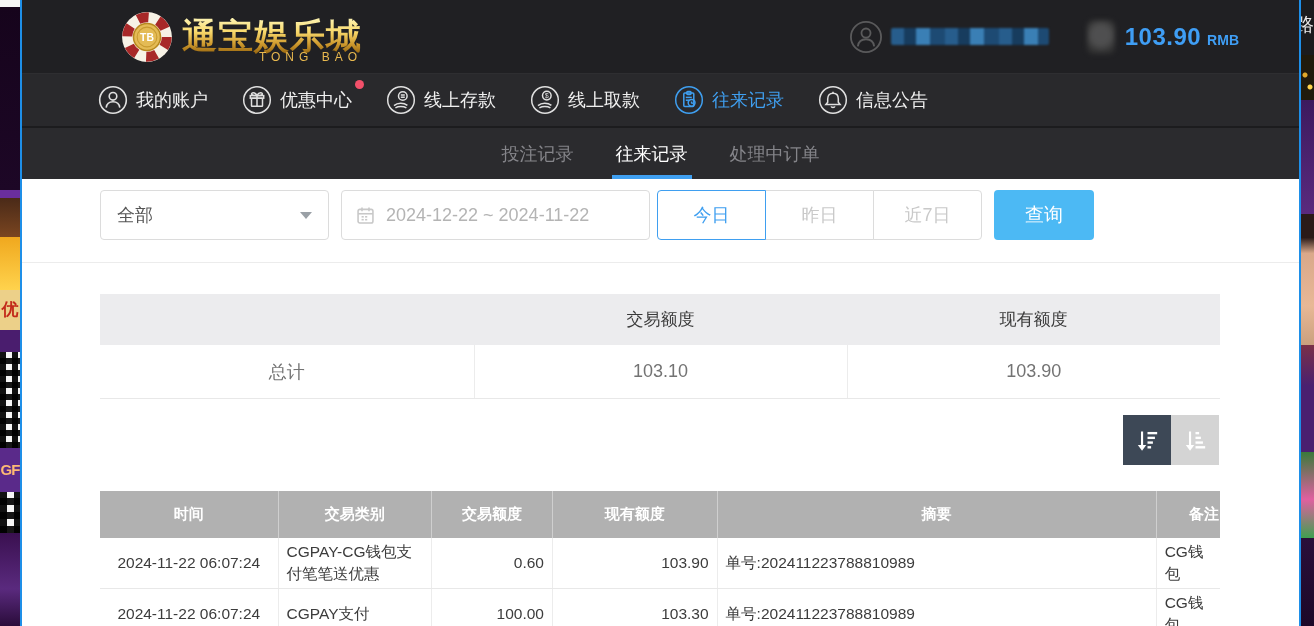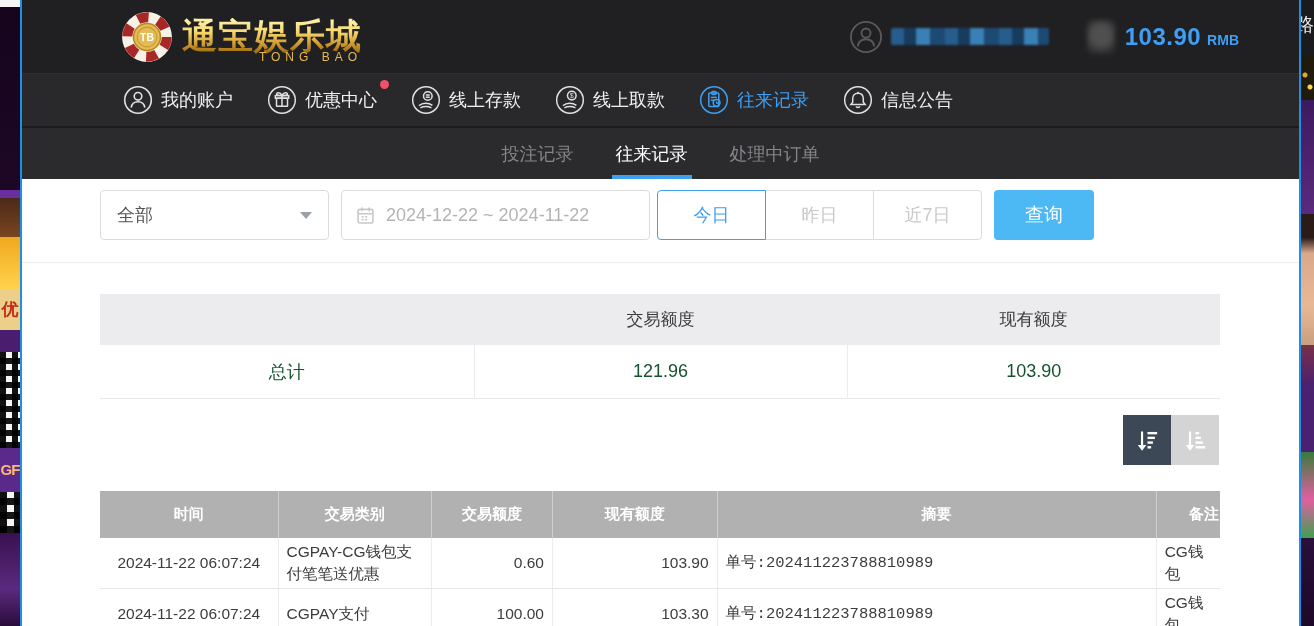--- a/index.html
+++ b/index.html
@@ -43,21 +43,21 @@
   .brand-cn{font-size:35px;font-weight:bold;line-height:36px;background:linear-gradient(180deg,#fdf4b4 0%,#f8d96c 38%,#cf9a2e 72%,#96650f 100%);-webkit-background-clip:text;background-clip:text;color:transparent;letter-spacing:1px;margin-top:8px;}
   .brand-en{color:#e9b94f;font-size:12px;letter-spacing:5px;text-align:right;margin-top:-3px;line-height:12px;}
   .account{position:absolute;right:60px;top:0;height:73px;display:flex;align-items:center;}
   .avatar{width:34px;height:34px;opacity:.55;}
   .user-blur{width:158px;height:17px;margin-left:8px;border-radius:2px;background:repeating-linear-gradient(90deg,#275d8c 0 13px,#173c5e 13px 25px,#3a7fb5 25px 39px,#1d4a73 39px 54px);filter:blur(1.3px);}
   .coin-blur{width:28px;height:34px;margin-left:38px;border-radius:6px;background:radial-gradient(circle at 50% 45%,#585858 0 40%,#333 75%);filter:blur(2.5px);opacity:.85;}
   .balance{margin-left:10px;color:#3f9ef5;font-size:24px;font-weight:bold;letter-spacing:.5px;}
   .currency{margin-left:6px;color:#3f9ef5;font-size:14px;font-weight:bold;align-self:center;padding-top:6px;}
 
   
-  .mainnav{height:52px;background:#29292c;display:flex;align-items:center;padding-left:101px;gap:34px;border-top:1px solid #2e2e31;}
+  .mainnav{height:52px;background:#29292c;display:flex;align-items:center;padding-left:76px;gap:34px;border-top:1px solid #2e2e31;}
   .nav-item{display:flex;align-items:center;gap:8px;position:relative;cursor:pointer;}
   .nav-item .nlabel{color:#f0f0f0;font-size:18px;}
   .nav-item.active .nlabel{color:#3f9ff0;}
   .nav-ic{width:30px;height:30px;display:block;}
   .nav-badge{position:absolute;top:-5px;right:-12px;width:9px;height:9px;border-radius:50%;background:#f2506a;}
 
   
   .subtabs{height:51px;background:#2b2b2e;border-top:2px solid #1c1c1e;display:flex;justify-content:center;gap:38px;text-align:right;}
   .subtab{position:relative;height:51px;display:flex;align-items:center;font-size:18px;color:#85858a;cursor:pointer;padding:0 2px;}
   .subtab.active{color:#ffffff;}
@@ -74,39 +74,39 @@
   .qbtn{width:109px;height:50px;border:1px solid #dcdcdc;background:#fff;font-size:18px;color:#c9c9c9;margin-left:-1px;cursor:pointer;font-family:inherit;position:relative;}
   .qbtn:first-child{border-radius:4px 0 0 4px;margin-left:0;}
   .qbtn:last-child{border-radius:0 4px 4px 0;}
   .qbtn.active{color:#3f9ff0;border-color:#3f9ff0;z-index:2;}
   .search-btn{width:100px;height:50px;margin-left:12px;background:#4cb9f4;border:none;border-radius:4px;color:#fff;font-size:19px;cursor:pointer;font-family:inherit;}
   .divider{position:absolute;top:83px;left:0;right:0;border-top:1px solid #ececec;}
 
   
   .summary{position:absolute;left:78px;top:115px;width:1120px;border-collapse:collapse;table-layout:fixed;}
   .summary th{height:49px;background:#ececee;font-weight:normal;font-size:17px;color:#3a3a3a;}
-  .summary td{height:51px;background:#fff;text-align:center;font-size:18px;color:#14532d;border-bottom:1px solid #e8e8e8;}
+  .summary td{height:51px;background:#fff;text-align:center;font-size:18px;color:#737373;border-bottom:1px solid #e8e8e8;}
   .summary td + td{border-left:1px solid #ececec;}
 
   
   .sorts{position:absolute;top:236px;left:1101px;display:flex;}
   .sort-btn{width:48px;height:50px;display:flex;align-items:center;justify-content:center;cursor:pointer;}
   .sort-desc{background:#3d4856;}
   .sort-asc{background:#d4d4d4;}
 
   
   .dtable{position:absolute;left:78px;top:312px;width:1120px;border-collapse:collapse;table-layout:fixed;}
   .dtable th{height:45px;background:#b1b1b1;color:#fff;font-size:15px;font-weight:bold;border-right:1px solid #cfcfcf;}
   .dtable th:last-child{border-right:none;text-align:right;}
   .dtable td{height:46px;font-size:15.5px;color:#3c3c3c;border-bottom:1px solid #e8e8e8;border-right:1px solid #ececec;padding:2px 8px;line-height:1.45;}
   .dtable td:last-child{border-right:none;}
   .td-time{text-align:center;}
   .td-type{text-align:left;padding-left:10px;}
   .td-trade,.td-current{text-align:right;padding-right:14px;}
-  .td-memo{text-align:left;padding-left:13px;font-family:Liberation Mono, monospace;}
+  .td-memo{text-align:left;padding-left:13px;}
   .td-note{text-align:left;padding-left:7px;padding-right:2px;}
 </style>
 </head>
 <body>
 
 <div class="stage">
 
   <div class="edge-left">
     <div class="seg seg-white"></div>
     <div class="seg seg-darkpurple"></div>
@@ -270,21 +270,21 @@
         <thead>
           <tr>
             <th></th>
             <th>交易额度</th>
             <th>现有额度</th>
           </tr>
         </thead>
         <tbody>
           <tr>
             <td>总计</td>
-            <td>121.96</td>
+            <td>103.10</td>
             <td>103.90</td>
           </tr>
         </tbody>
       </table>
 
       <div class="sorts">
         <div class="sort-btn sort-desc">
           <svg width="27" height="27" viewBox="0 0 24 24">
             <rect x="6.2" y="4" width="1.9" height="13" fill="#fff"></rect>
             <polygon points="3.4,16 10.9,16 7.15,21 " fill="#fff"></polygon>

